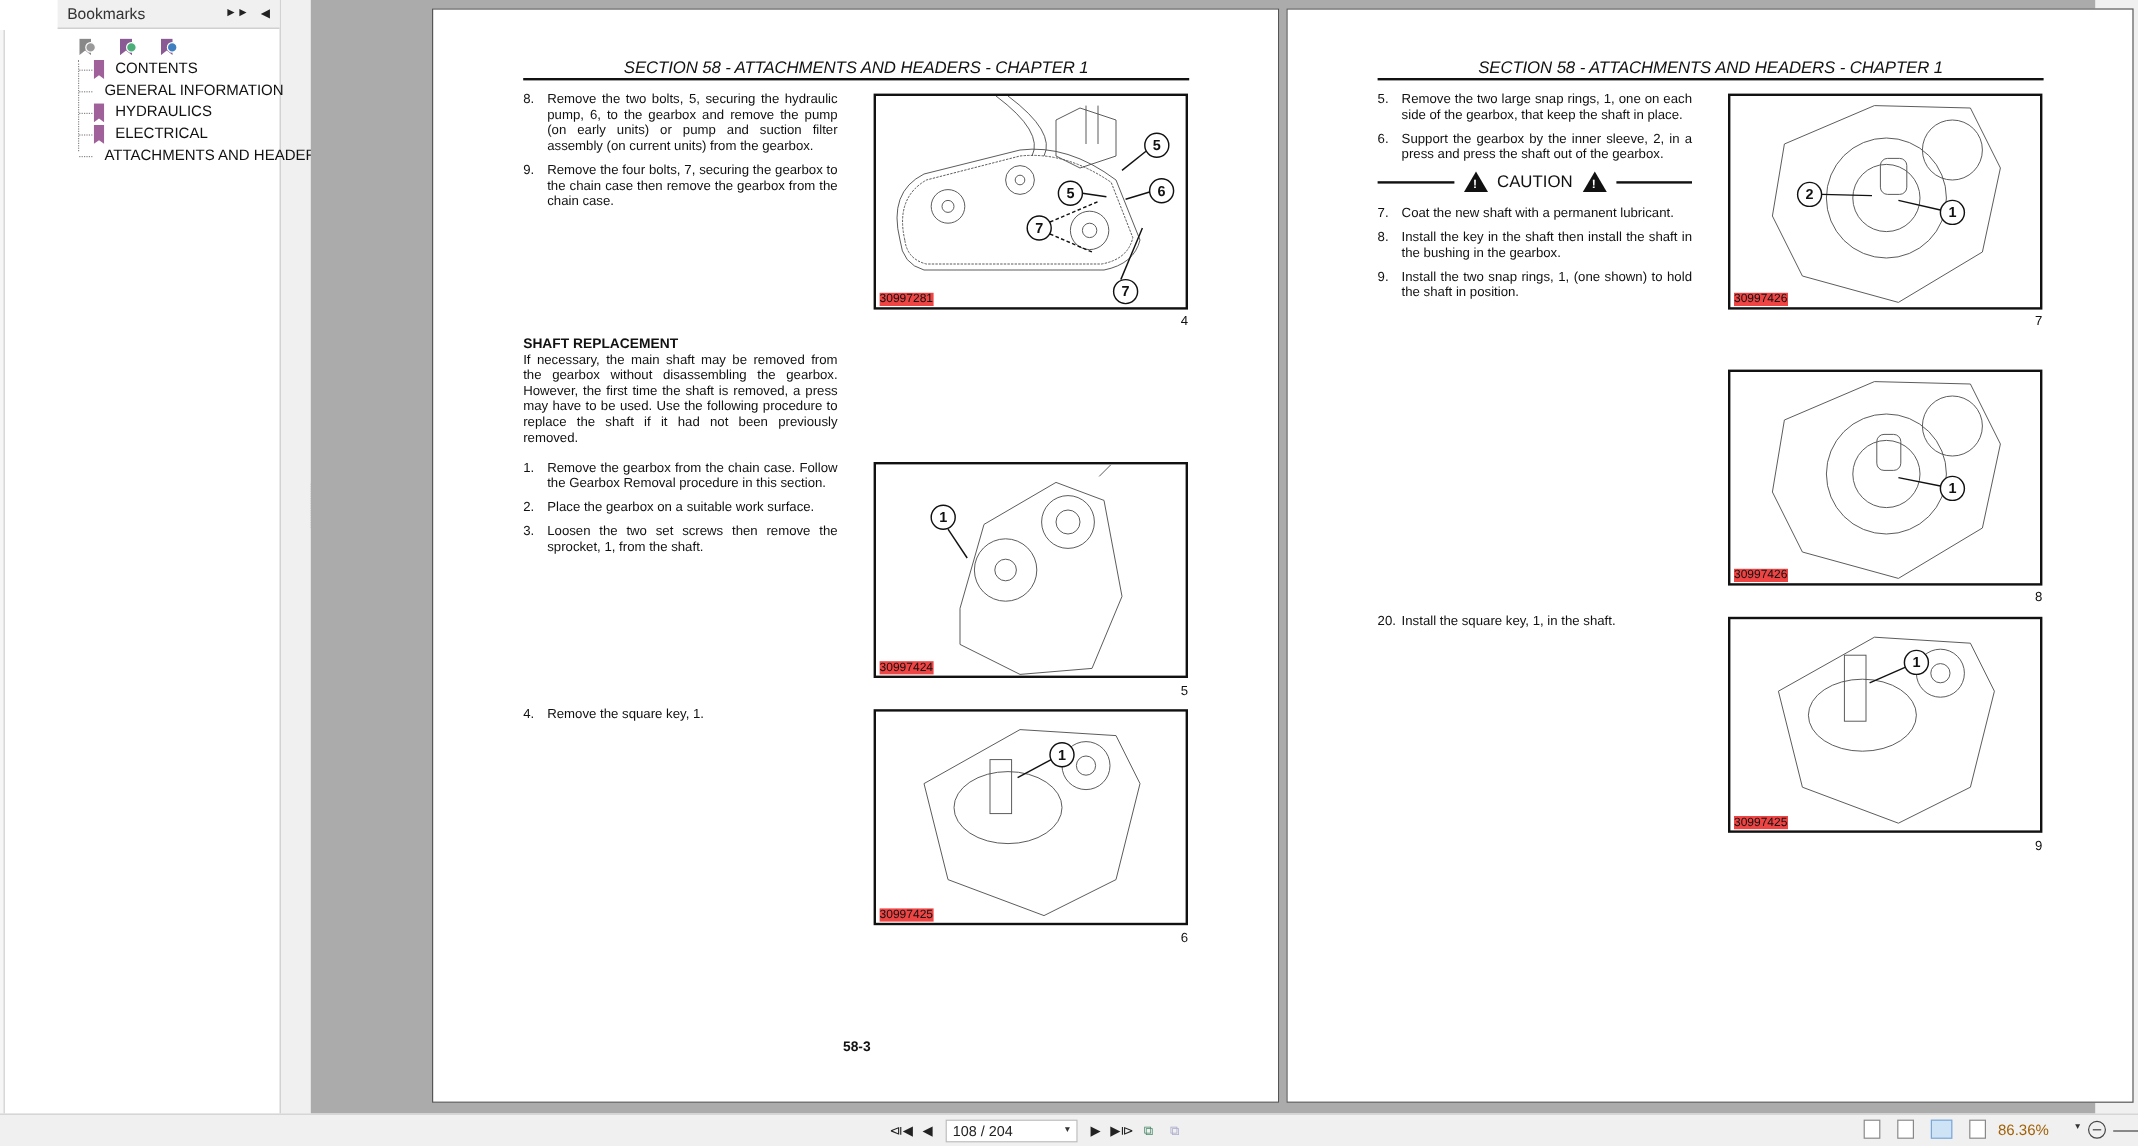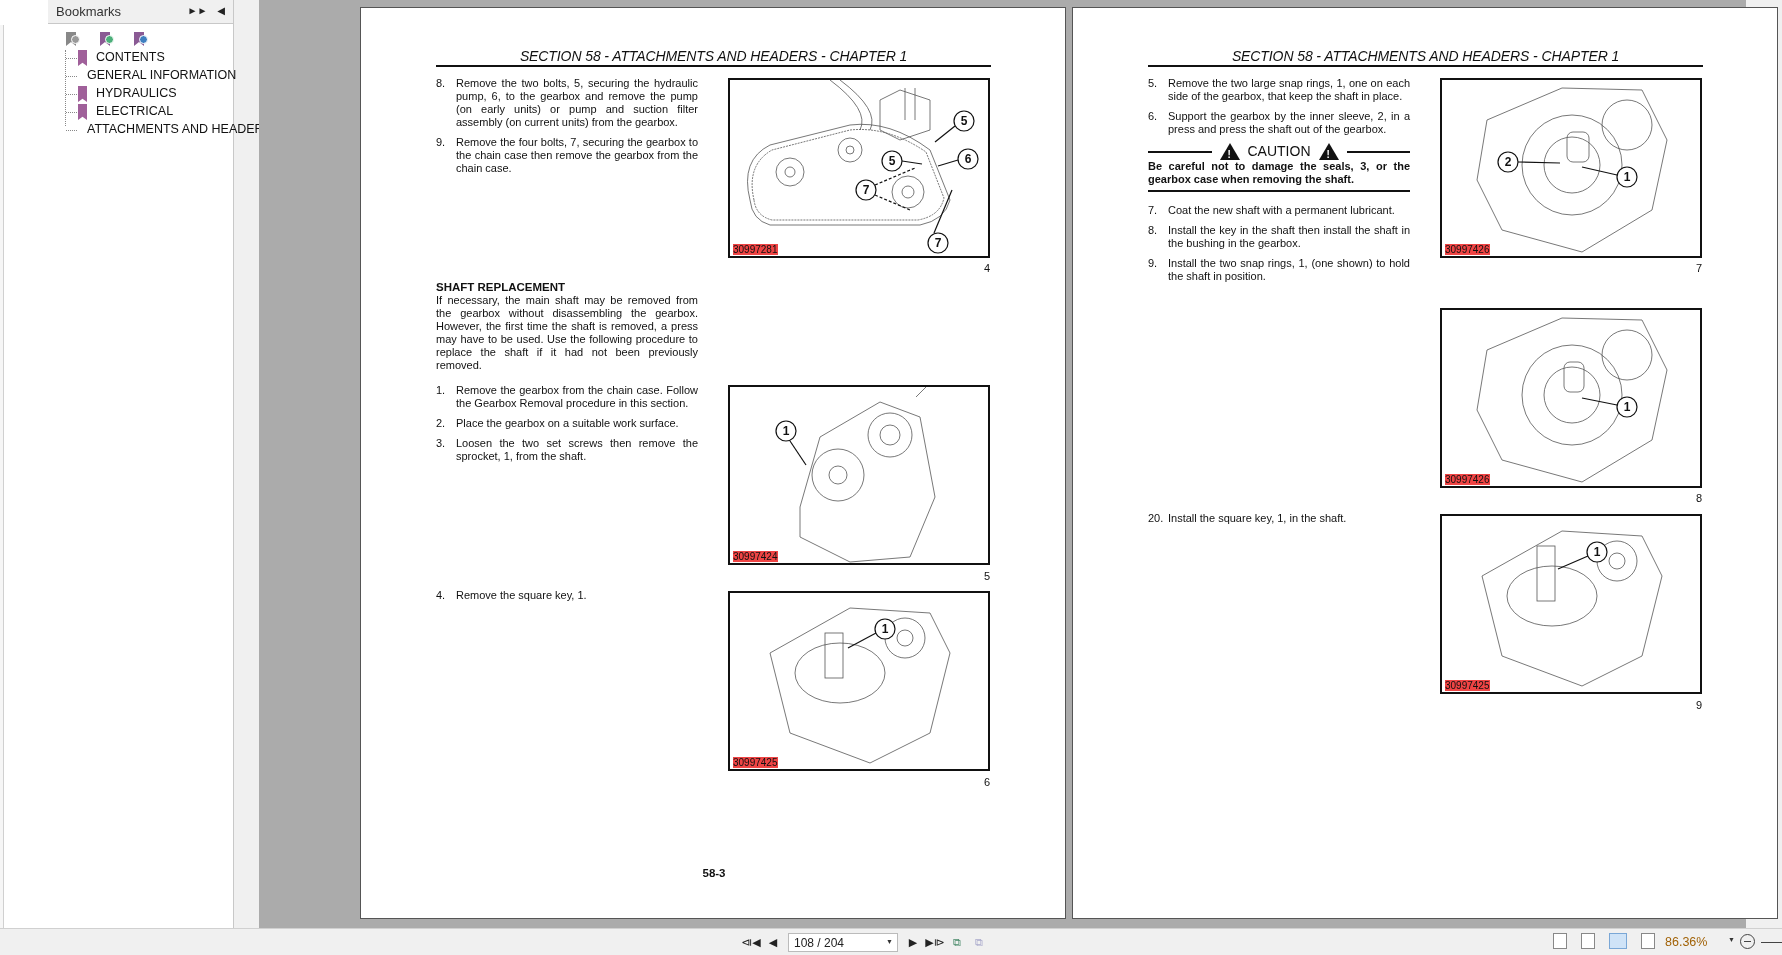--- a/index.html
+++ b/index.html
@@ -266,21 +266,20 @@
             <span class="line"></span>
             <span class="warn-tri">
                 <span>!</span>
               </span>
             <span class="caution-label">CAUTION</span>
             <span class="warn-tri">
                 <span>!</span>
               </span>
             <span class="line"></span>
           </div>
-          <div class="caution-text">Be careful not to damage the seals, 3, or the gearbox case when removing the shaft.</div>
         </div>
         <div class="step">
           <span class="num">7.</span>
           <span class="txt">Coat the new shaft with a permanent lubricant.</span>
         </div>
         <div class="step">
           <span class="num">8.</span>
           <span class="txt">Install the key in the shaft then install the shaft in the bushing in the gearbox.</span>
         </div>
         <div class="step">

